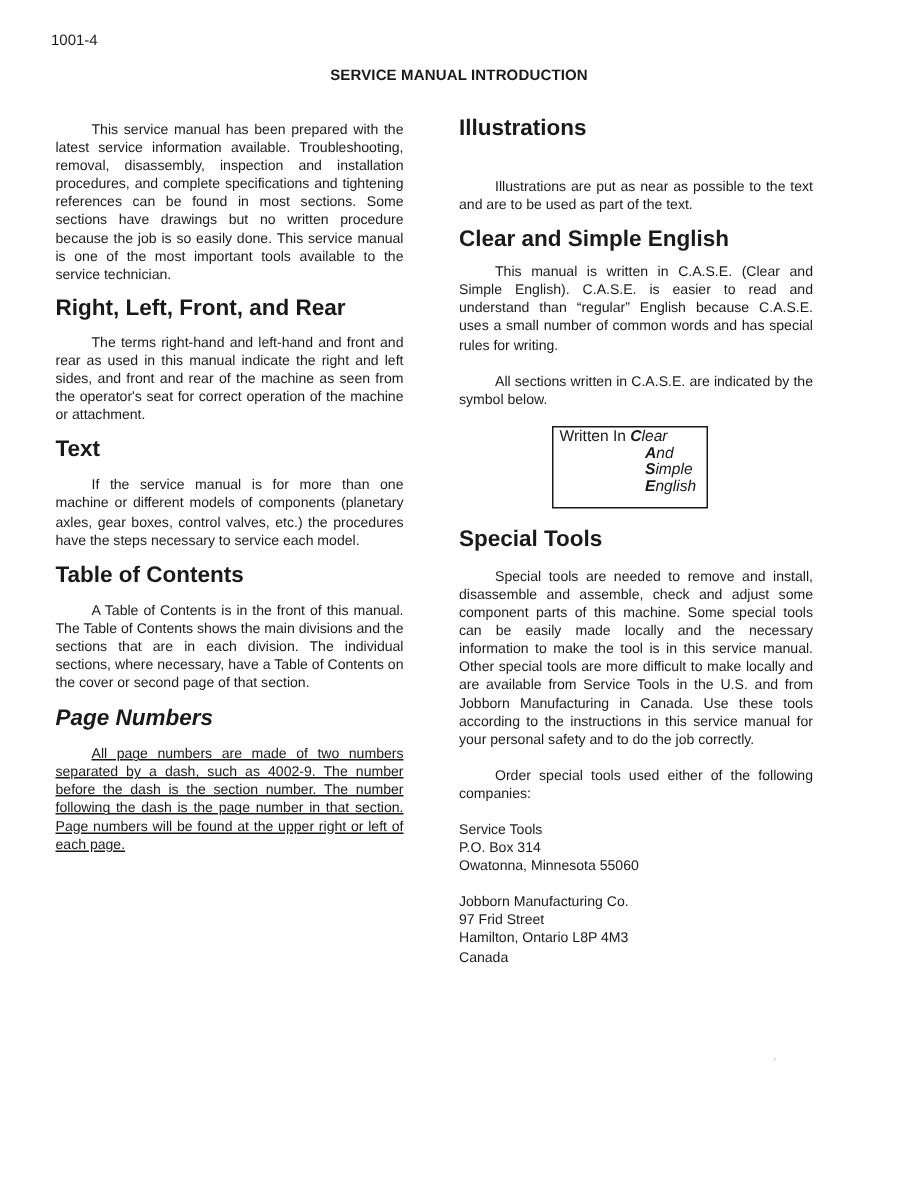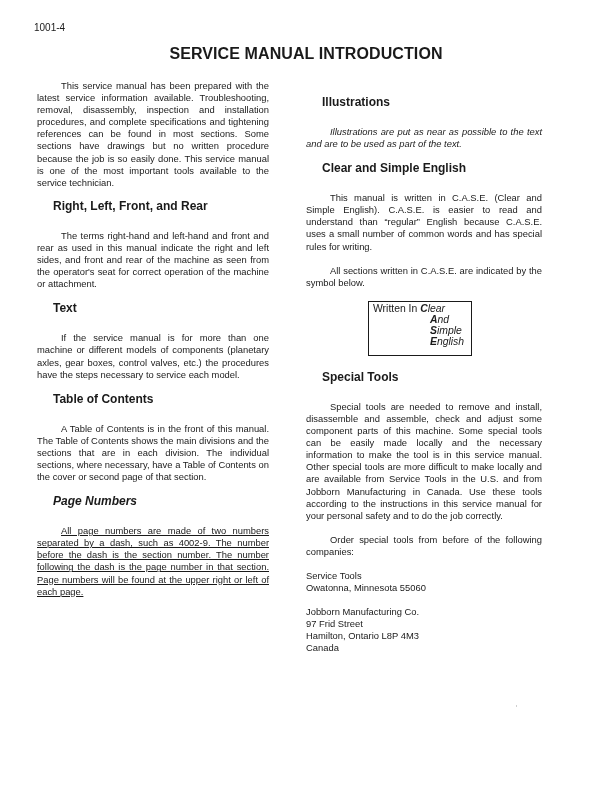--- a/index.html
+++ b/index.html
@@ -3,27 +3,27 @@
 <meta charset="utf-8">
 <style>
   html, body { margin: 0; padding: 0; background: #ffffff; }
   body {
     width: 612px; height: 792px; position: relative; overflow: hidden;
     font-family: "Liberation Sans", sans-serif; color: #1a1a1a;
   }
   .page-num { position: absolute; left: 34px; top: 22px; font-size: 10px; }
   .title {
     position: absolute; left: 0; width: 612px; top: 45px; text-align: center;
-    font-weight: bold; font-size: 16px; letter-spacing: 0.1px;
+    font-weight: bold; font-size: 10px; letter-spacing: 0.1px;
   }
   .col { position: absolute; top: 80px; width: 232px; font-size: 9.4px; line-height: 12.1px; }
   .col.left { left: 37px; }
   .col.right { left: 306px; width: 236px; top: 78px; }
   p { margin: 0; text-align: justify; text-indent: 24px; }
-  h2 { margin: 16px; font-weight: bold; font-size: 12px; line-height: 16px; }
+  h2 { margin: 0; font-weight: bold; font-size: 15px; line-height: 16px; }
   .case-box {
     margin: 12px 0 0 62px; width: 104px; border: 1.3px solid #1a1a1a;
     font-size: 10.4px; line-height: 11px; padding: 1px 0 8px 4px; box-sizing: border-box;
   }
   .case-box .line { white-space: nowrap; }
   .case-box .indent { padding-left: 57px; }
   .case-box b { font-style: italic; }
   .case-box i { font-style: italic; }
   .addr div { white-space: nowrap; }
   .speck { position: absolute; left: 516px; top: 705px; width: 1px; height: 2px; background: #cfcfcf; }
@@ -45,39 +45,40 @@
 
   <h2 style="margin-top:10px;">Table of Contents</h2>
   <p style="margin-top:9px;">A Table of Contents is in the front of this manual. The Table of Contents shows the main divisions and the sections that are in each division. The individual sections, where necessary, have a Table of Contents on the cover or second page of that section.</p>
 
   <h2 style="margin-top:10px;font-style:italic;">Page Numbers</h2>
   <p style="margin-top:9px;text-decoration:underline;">All page numbers are made of two numbers separated by a dash, such as 4002-9. The number before the dash is the section number. The number following the dash is the page number in that section. Page numbers will be found at the upper right or left of each page.</p>
 </div>
 
 <div class="col right">
   <h2>Illustrations</h2>
-  <p style="margin-top:14px;font-style:italic;">Illustrations are put as near as possible to the text and are to be used as part of the text.</p>
+  <p style="margin-top:24px;">Illustrations are put as near as possible to the text and are to be used as part of the text.</p>
 
   <h2 style="margin-top:10px;">Clear and Simple English</h2>
   <p style="margin-top:7px;">This manual is written in C.A.S.E. (Clear and Simple English). C.A.S.E. is easier to read and understand than “regular” English because C.A.S.E. uses a small number of common words and has special rules for writing.</p>
   <p style="margin-top:12px;">All sections written in C.A.S.E. are indicated by the symbol below.</p>
 
   <div class="case-box">
     <div class="line"><span>Written In</span> <b>C</b><i>lear</i></div>
     <div class="line indent"><b>A</b><i>nd</i></div>
     <div class="line indent"><b>S</b><i>imple</i></div>
     <div class="line indent"><b>E</b><i>nglish</i></div>
   </div>
 
   <h2 style="margin-top:13px;">Special Tools</h2>
   <p style="margin-top:10px;">Special tools are needed to remove and install, disassemble and assemble, check and adjust some component parts of this machine. Some special tools can be easily made locally and the necessary information to make the tool is in this service manual. Other special tools are more difficult to make locally and are available from Service Tools in the U.S. and from Jobborn Manufacturing in Canada. Use these tools according to the instructions in this service manual for your personal safety and to do the job correctly.</p>
-  <p style="margin-top:12px;">Order special tools from before of the following companies:</p>
+  <p style="margin-top:12px;">Order special tools used either of the following companies:</p>
 
   <div class="addr" style="margin-top:12px;">
     <div>Service Tools</div>
+    <div>P.O. Box 314</div>
     <div>Owatonna, Minnesota 55060</div>
   </div>
   <div class="addr" style="margin-top:12px;">
     <div>Jobborn Manufacturing Co.</div>
     <div>97 Frid Street</div>
     <div>Hamilton, Ontario L8P 4M3</div>
     <div>Canada</div>
   </div>
 </div>
 

